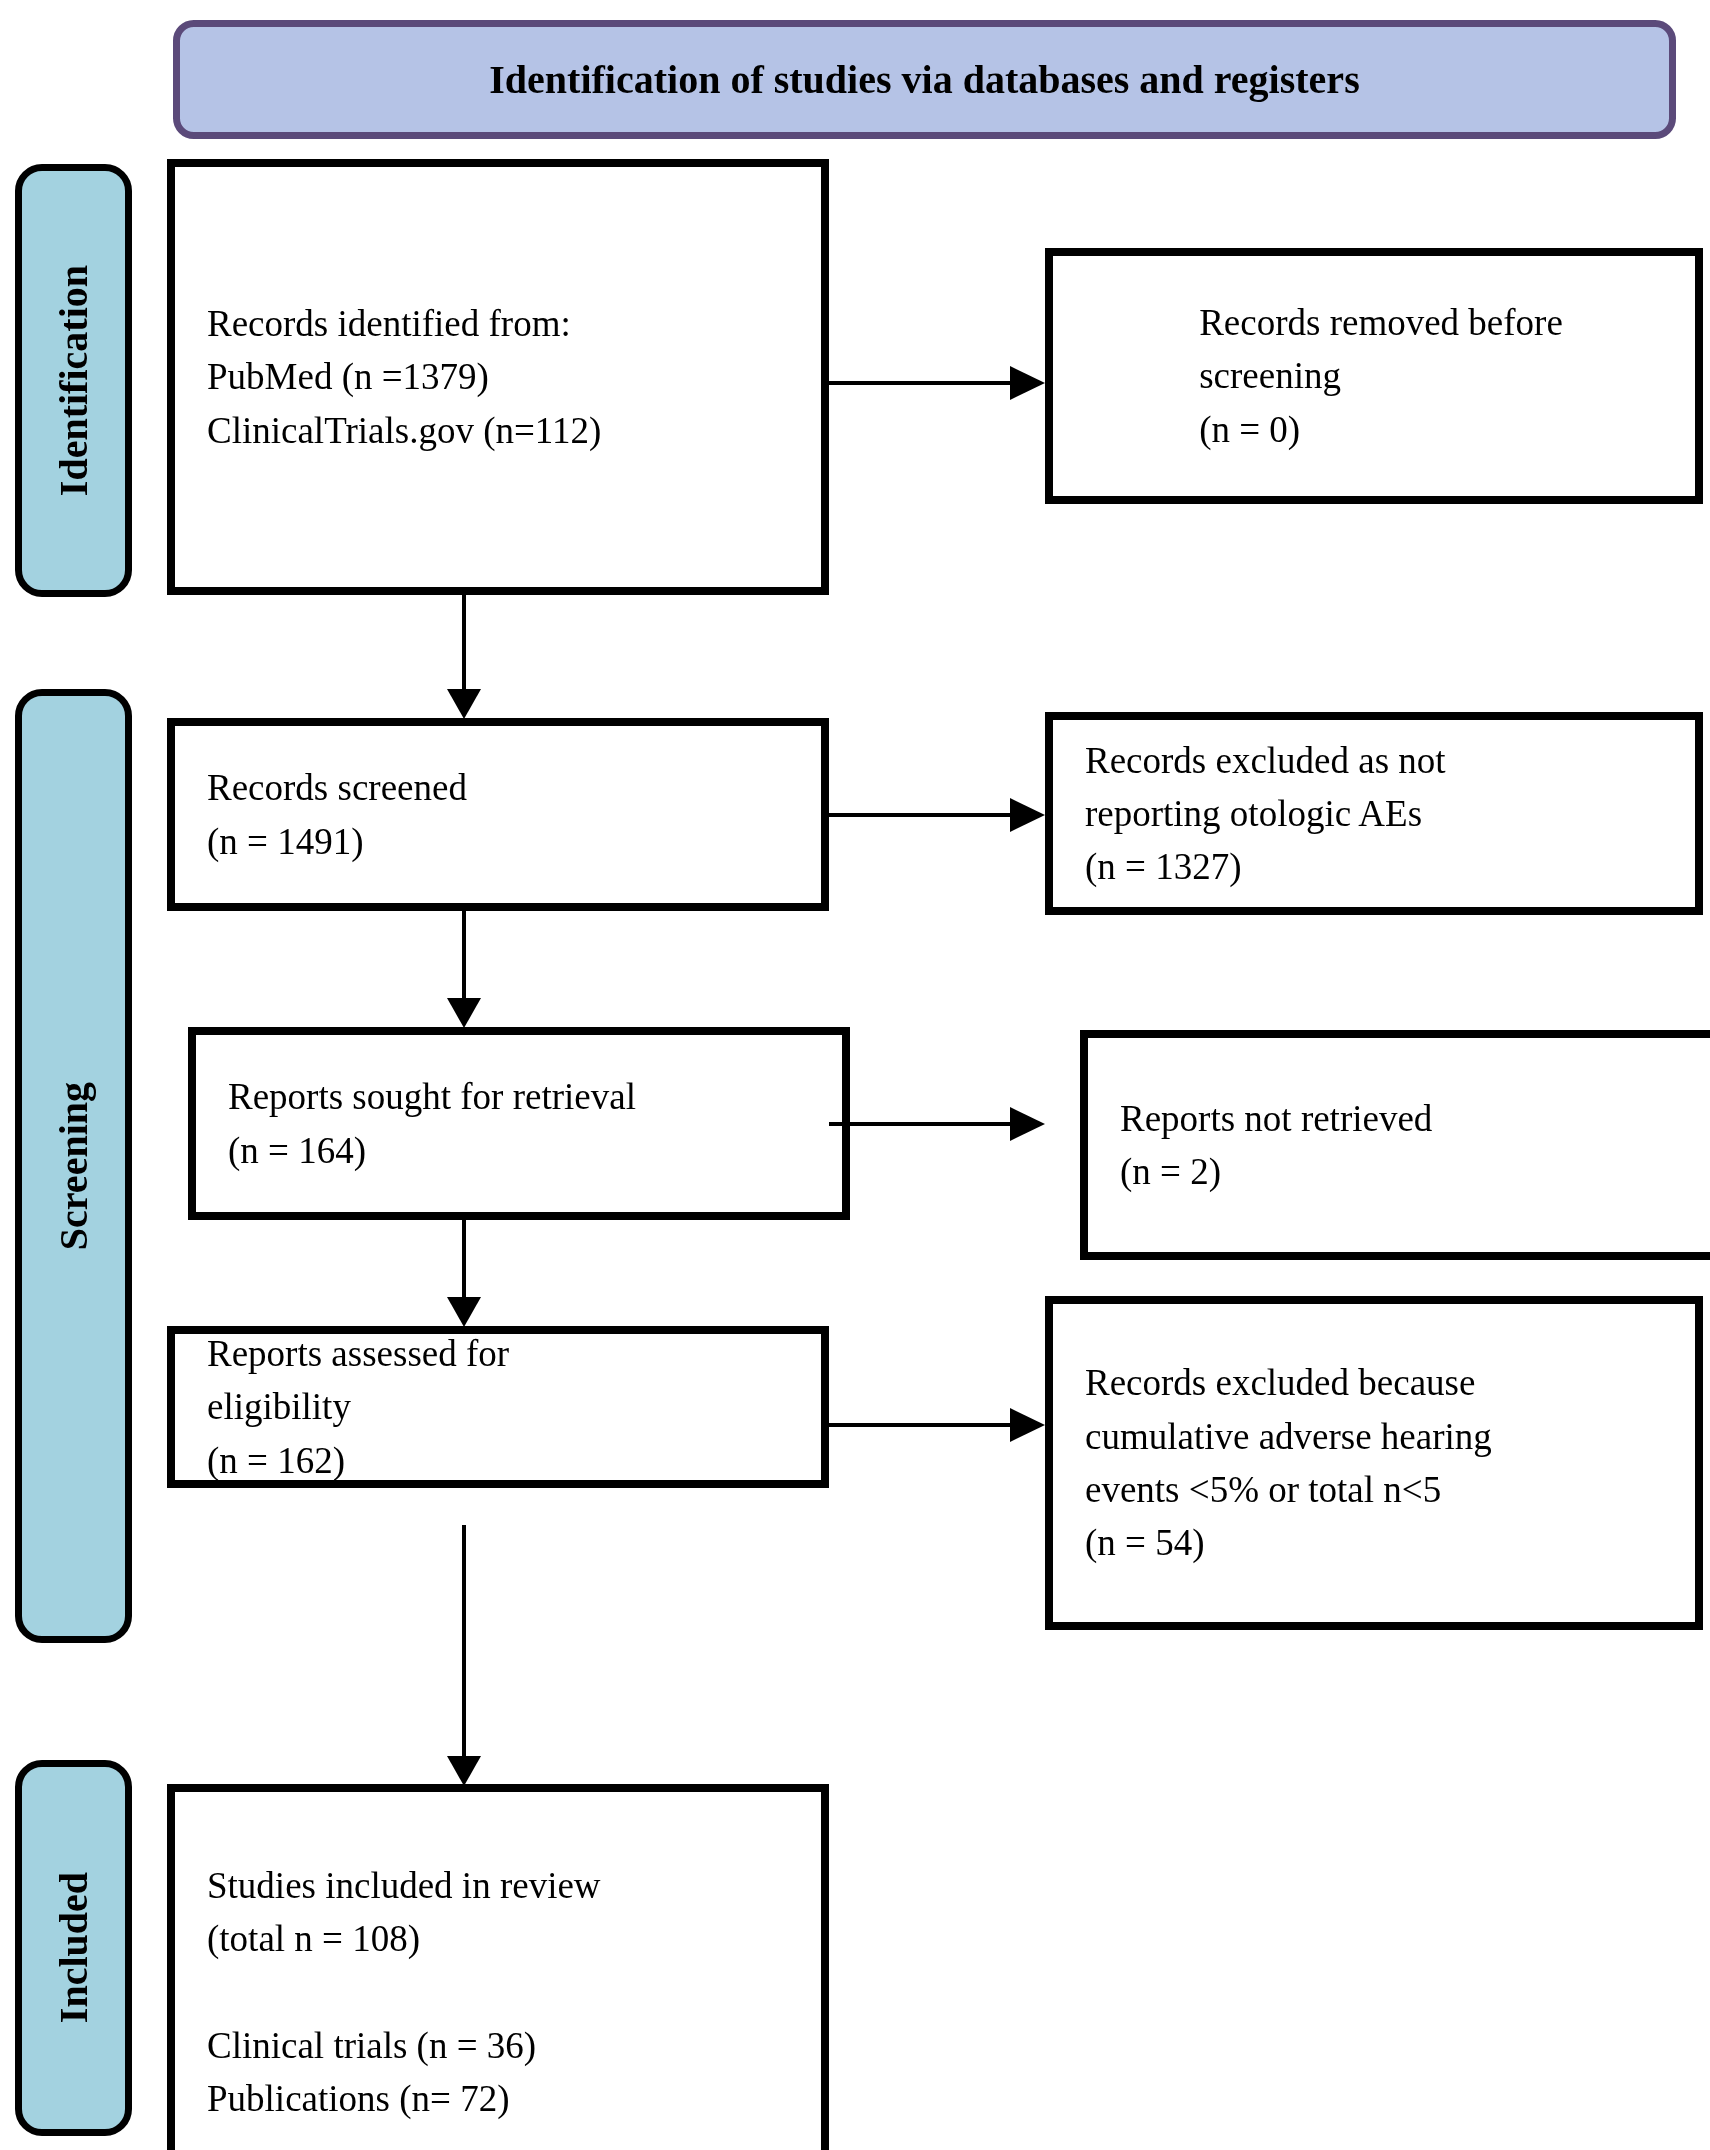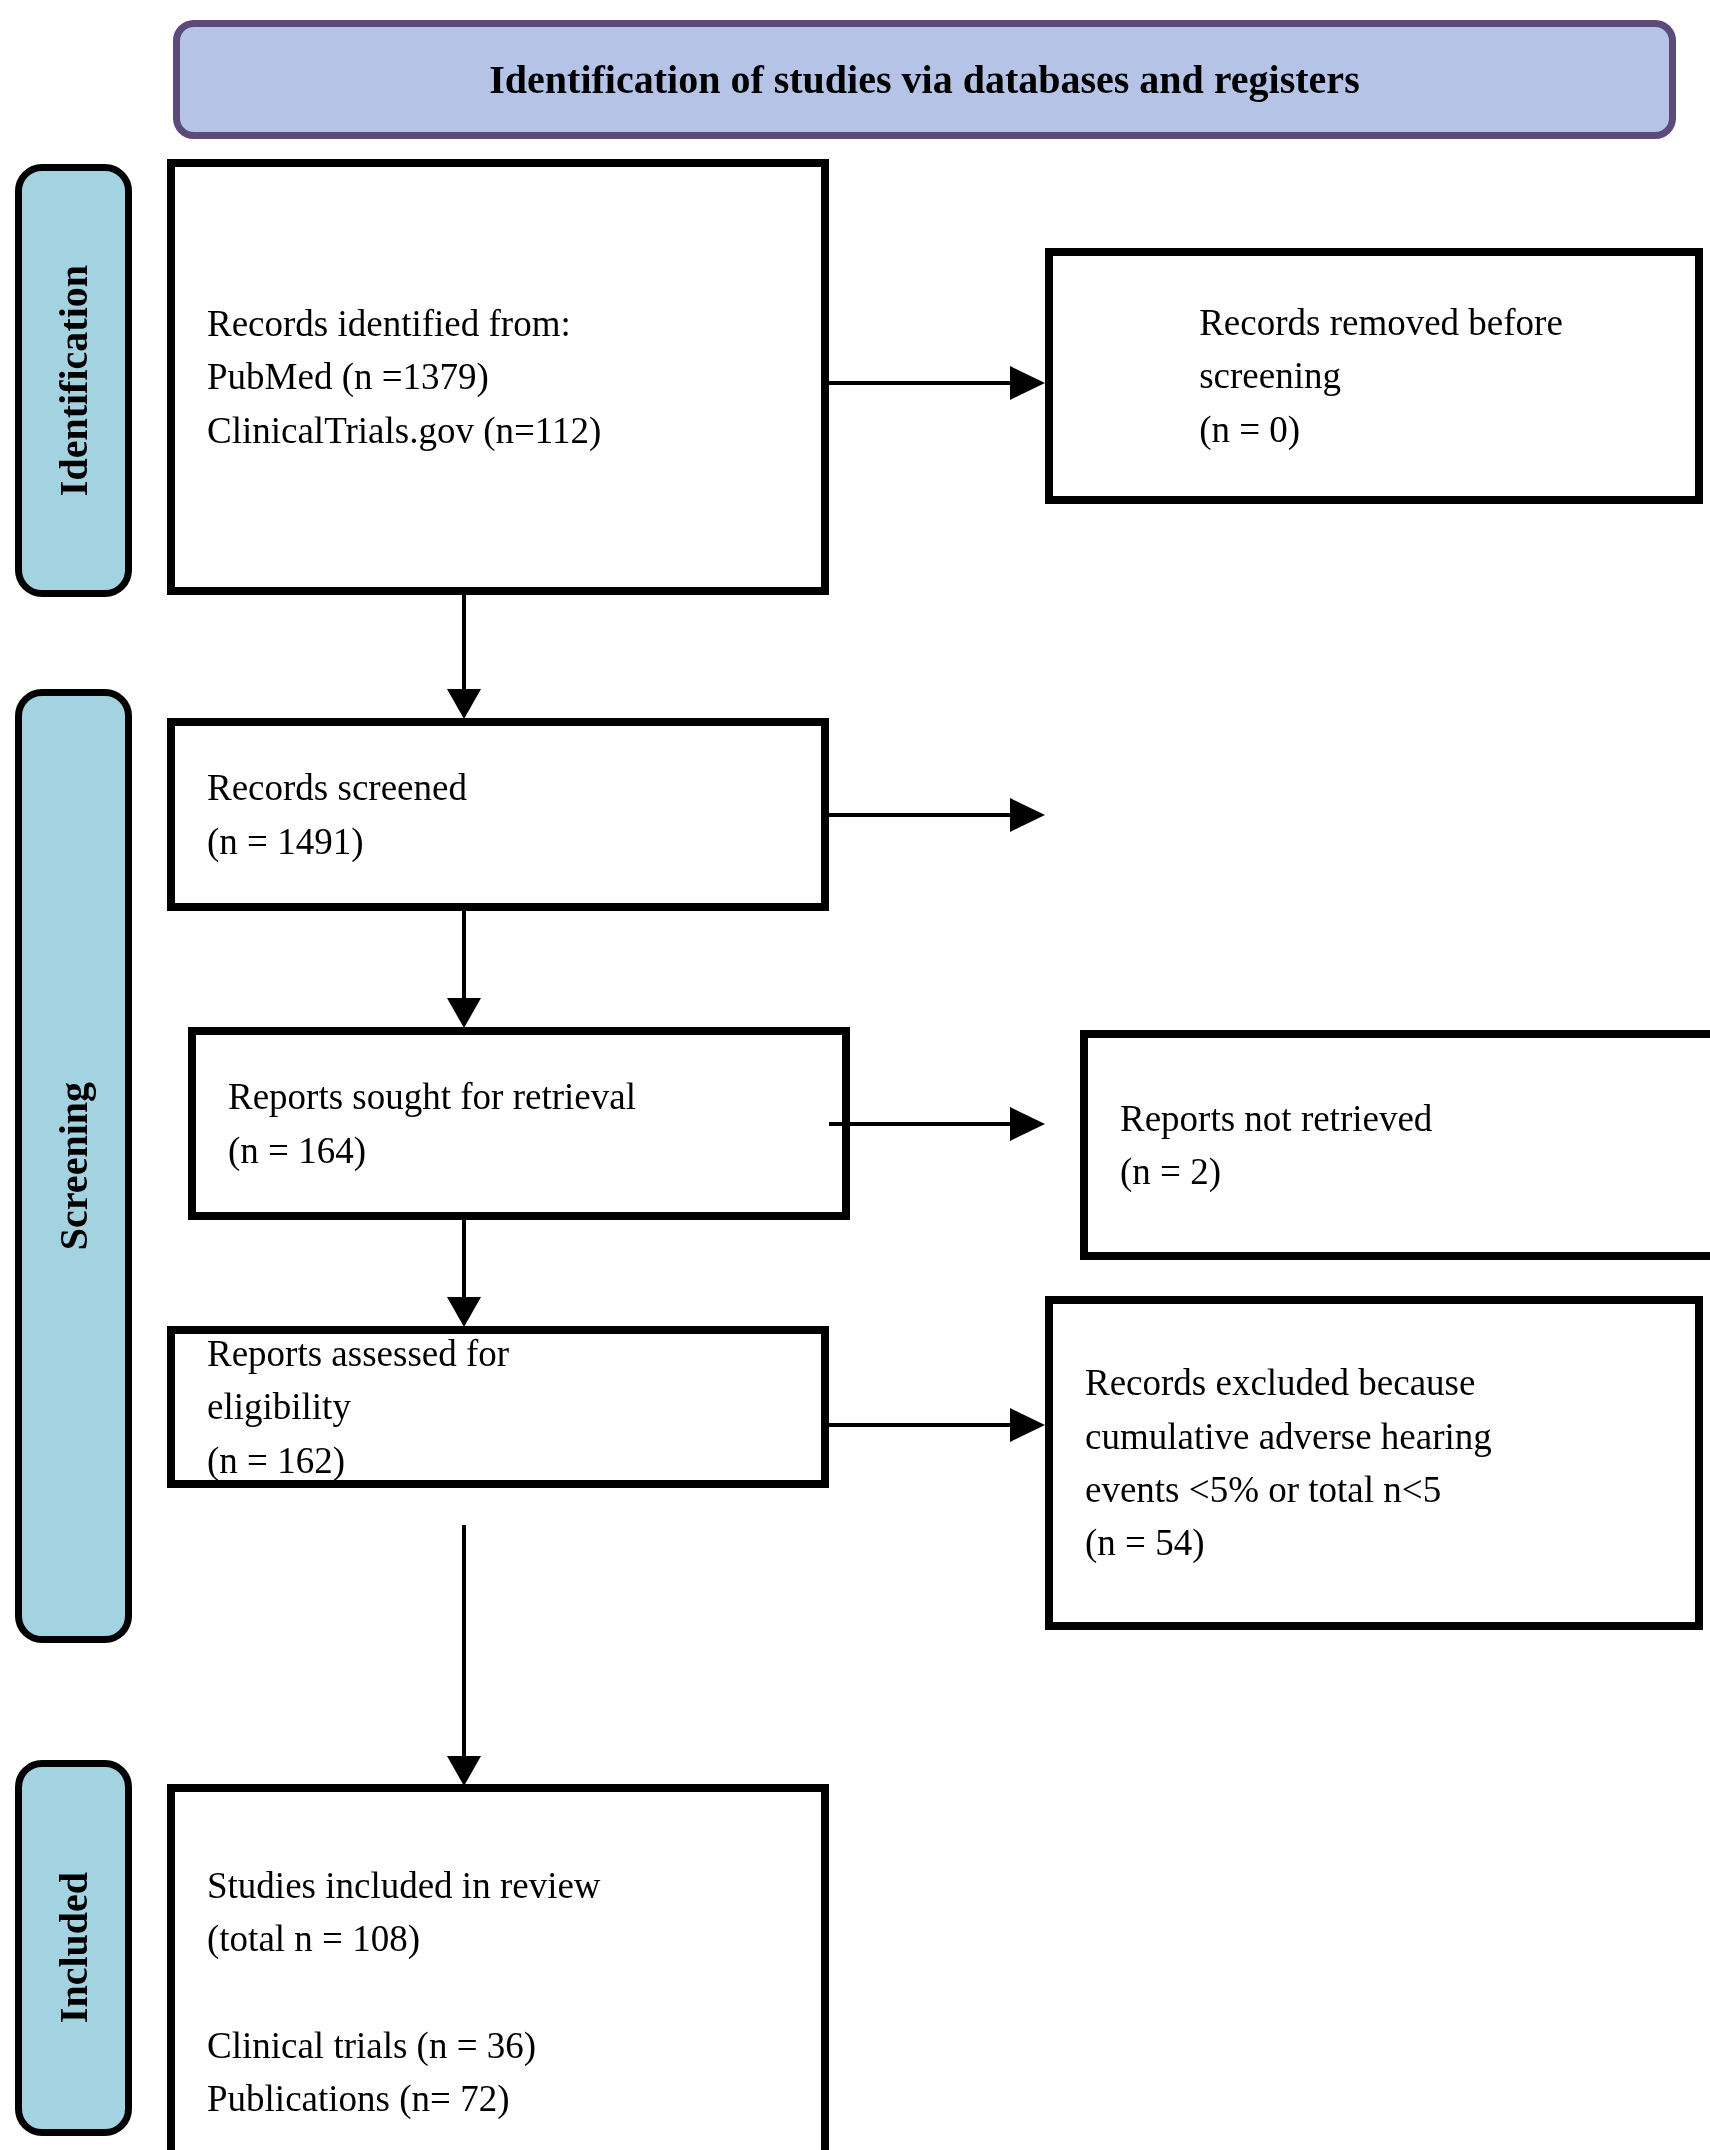--- a/index.html
+++ b/index.html
@@ -161,20 +161,25 @@
 
 Clinical trials (n = 36)
 Publications (n= 72)</div>
   </div>
 
   <div class="fbox" id="box-records-removed">
     <div class="btext">Records removed before
 screening
 (n = 0)</div>
   </div>
+  <div class="fbox" id="box-records-excluded-otologic">
+    <div class="btext">Records excluded as not
+reporting otologic AEs
+(n = 1327)</div>
+  </div>
   <div class="fbox" id="box-reports-not-retrieved">
     <div class="btext">Reports not retrieved
 (n = 2)</div>
   </div>
   <div class="fbox" id="box-records-excluded-cumulative">
     <div class="btext">Records excluded because
 cumulative adverse hearing
 events &lt;5% or total n&lt;5
 (n = 54)</div>
   </div>

